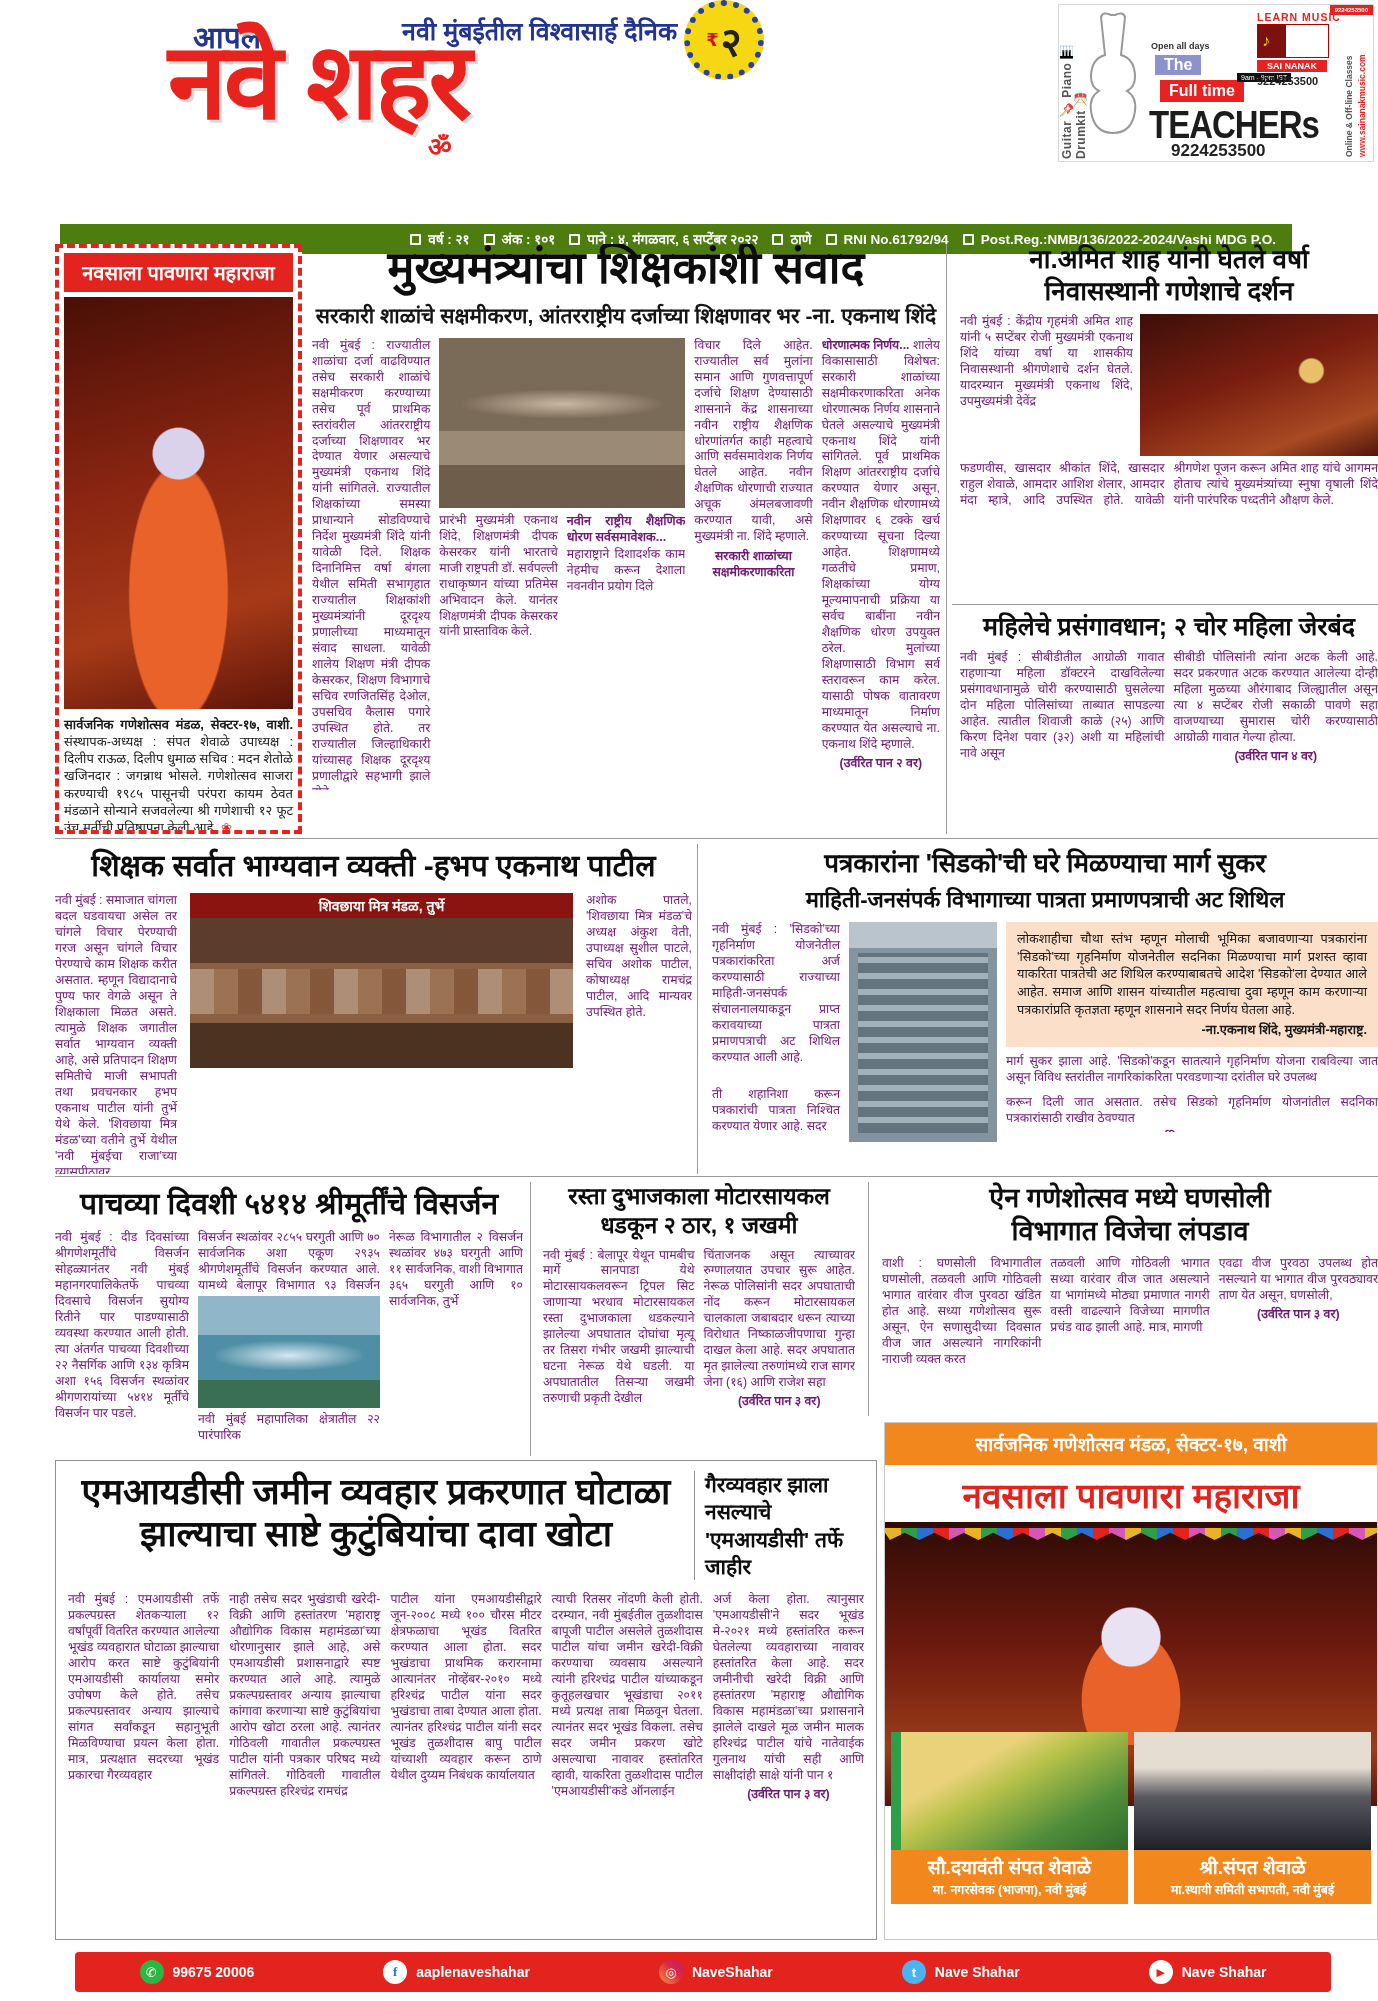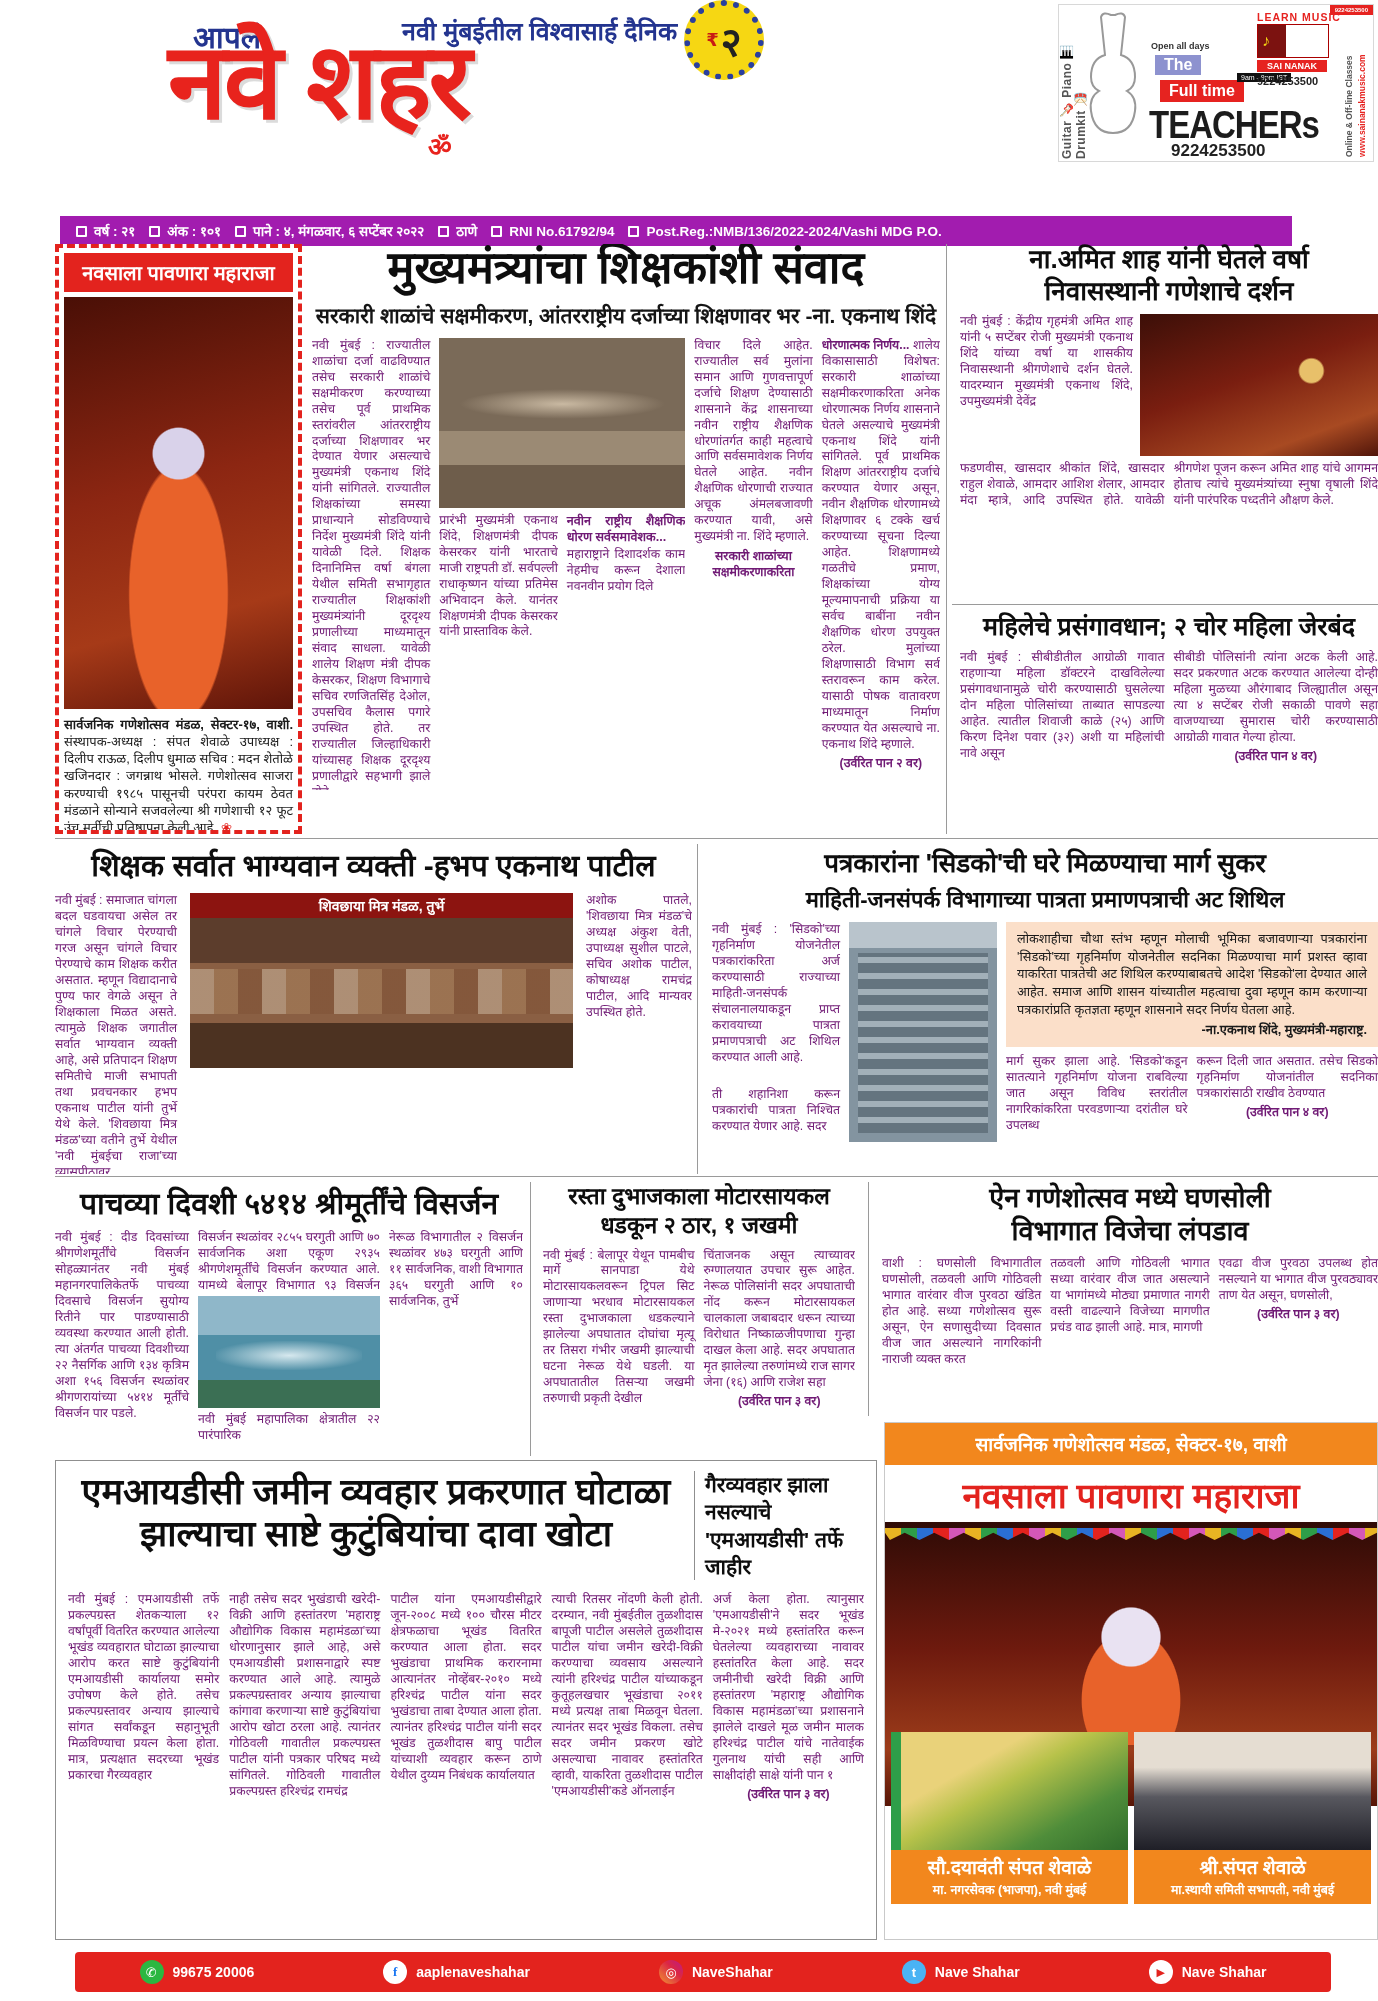--- a/index.html
+++ b/index.html
@@ -29,21 +29,21 @@
   .ad-phone-big { position:absolute; left:112px; top:136px; font-size:17px; font-weight:800; color:#222; }
   .ad-learn { position:absolute; left:198px; top:6px; color:#e62320; font-weight:800; font-size:10.5px; letter-spacing:1px; }
   .ad-logo { position:absolute; left:198px; top:19px; width:72px; height:34px; background:linear-gradient(90deg,#7c1210 40%,#fff 40%); border:1px solid #a00; color:#f6d713; font-size:16px; display:flex; align-items:center; padding-left:4px; }
   .ad-brand { position:absolute; left:198px; top:55px; background:#e62320; color:#fff; font-size:9px; font-weight:700; padding:1px 10px; }
   .ad-phone-top { position:absolute; left:198px; top:70px; font-size:11px; font-weight:800; color:#222; }
   .ad-vert-right { position:absolute; left:284px; top:8px; height:144px; writing-mode:vertical-rl; transform:rotate(180deg); font-size:8.5px; font-weight:700; color:#555; line-height:1.5; }
   .ad-vert-right .web { color:#e62320; }
   .ad-corner { position:absolute; right:0; top:0; background:#e62320; color:#fff; font-size:6px; padding:2px 5px; font-weight:700; }
 
   
-  #datebar { position:absolute; left:60px; top:216px; width:1232px; height:30px; background:#a21caf; color:#fff; display:flex; align-items:center; padding:0 16px; gap:14px; font-size:13.5px; font-weight:700; white-space:nowrap; overflow:hidden; }
+  #datebar { position:absolute; left:60px; top:224px; width:1232px; height:30px; background:#4d7c0f; color:#fff; display:flex; align-items:center; padding:0 16px; gap:14px; font-size:13.5px; font-weight:700; white-space:nowrap; overflow:hidden;justify-content:flex-end; }
   .db-item { display:flex; align-items:center; gap:7px; }
   .db-sq { width:11px; height:11px; border:2px solid #fff; background:transparent; display:inline-block; border-radius:1px; flex:0 0 auto; }
 
   
   .bcol { font-size:12.3px; line-height:1.3; text-align:justify; color:#701a75; }
   .bold { font-weight:700; }
   .cont { font-weight:700; text-align:center; margin-top:3px; }
   .hl { color:#0d0d0d; font-weight:800; text-align:center; }
   .photo { position:relative; overflow:hidden; }
   .vline { position:absolute; width:1px; background:#9a9a9a; }
@@ -99,21 +99,21 @@
   #cidco { position:absolute; left:702px; top:844px; width:676px; height:330px; overflow:hidden; padding-left:10px; }
   #cidco .hl2 { font-size:26px; }
   #cidco .hl3 { font-size:22px; margin-top:3px; }
   #cidco .row { display:flex; gap:9px; margin-top:9px; height:228px; overflow:hidden; }
   #cidco .c1 { flex:0 0 128px; }
   #cidco .photo { flex:0 0 148px; height:220px; background:linear-gradient(180deg,#b9c4cc 0 12%,#8394a0 12%); }
   #cidco .photo:before { content:""; position:absolute; left:6%; top:14%; width:88%; height:82%; background:repeating-linear-gradient(0deg,#5d6d78 0 10px,#aab8c0 10px 16px), repeating-linear-gradient(90deg,transparent 0 26px,#46545e 26px 30px); opacity:.8; }
   #cidco .rstack { flex:1; }
   .peachbox { background:#fbdfc9; padding:8px 11px; font-size:12.8px; line-height:1.38; text-align:justify; }
   .peachbox .attrib { font-weight:800; text-align:right; margin-top:3px; }
-  #cidco .brow { display:flex; gap:9px; margin-top:7px; height:78px; overflow:hidden; }
+  #cidco .brow { display:flex; gap:9px; margin-top:7px; height:78px; overflow:hidden;flex-direction:column; }
   #cidco .brow .c { flex:1; }
 
   
   #visarjan { position:absolute; left:55px; top:1182px; width:468px; height:274px; overflow:hidden; }
   #visarjan .hl2 { font-size:30px; margin-bottom:7px; }
   #visarjan .row { display:flex; gap:9px; height:218px; overflow:hidden; }
   #visarjan .c { flex:1; }
   #visarjan .mid { flex:0 0 182px; }
   #visarjan .photo { height:112px; margin:4px 0; background:linear-gradient(180deg,#8fb7c9 0 35%,#4f8fa6 35% 75%,#3b6f54 75%); }
   #visarjan .photo:before { content:""; position:absolute; left:10%; top:40%; width:80%; height:26%; background:radial-gradient(ellipse,#d6e8ee,transparent 75%); }

